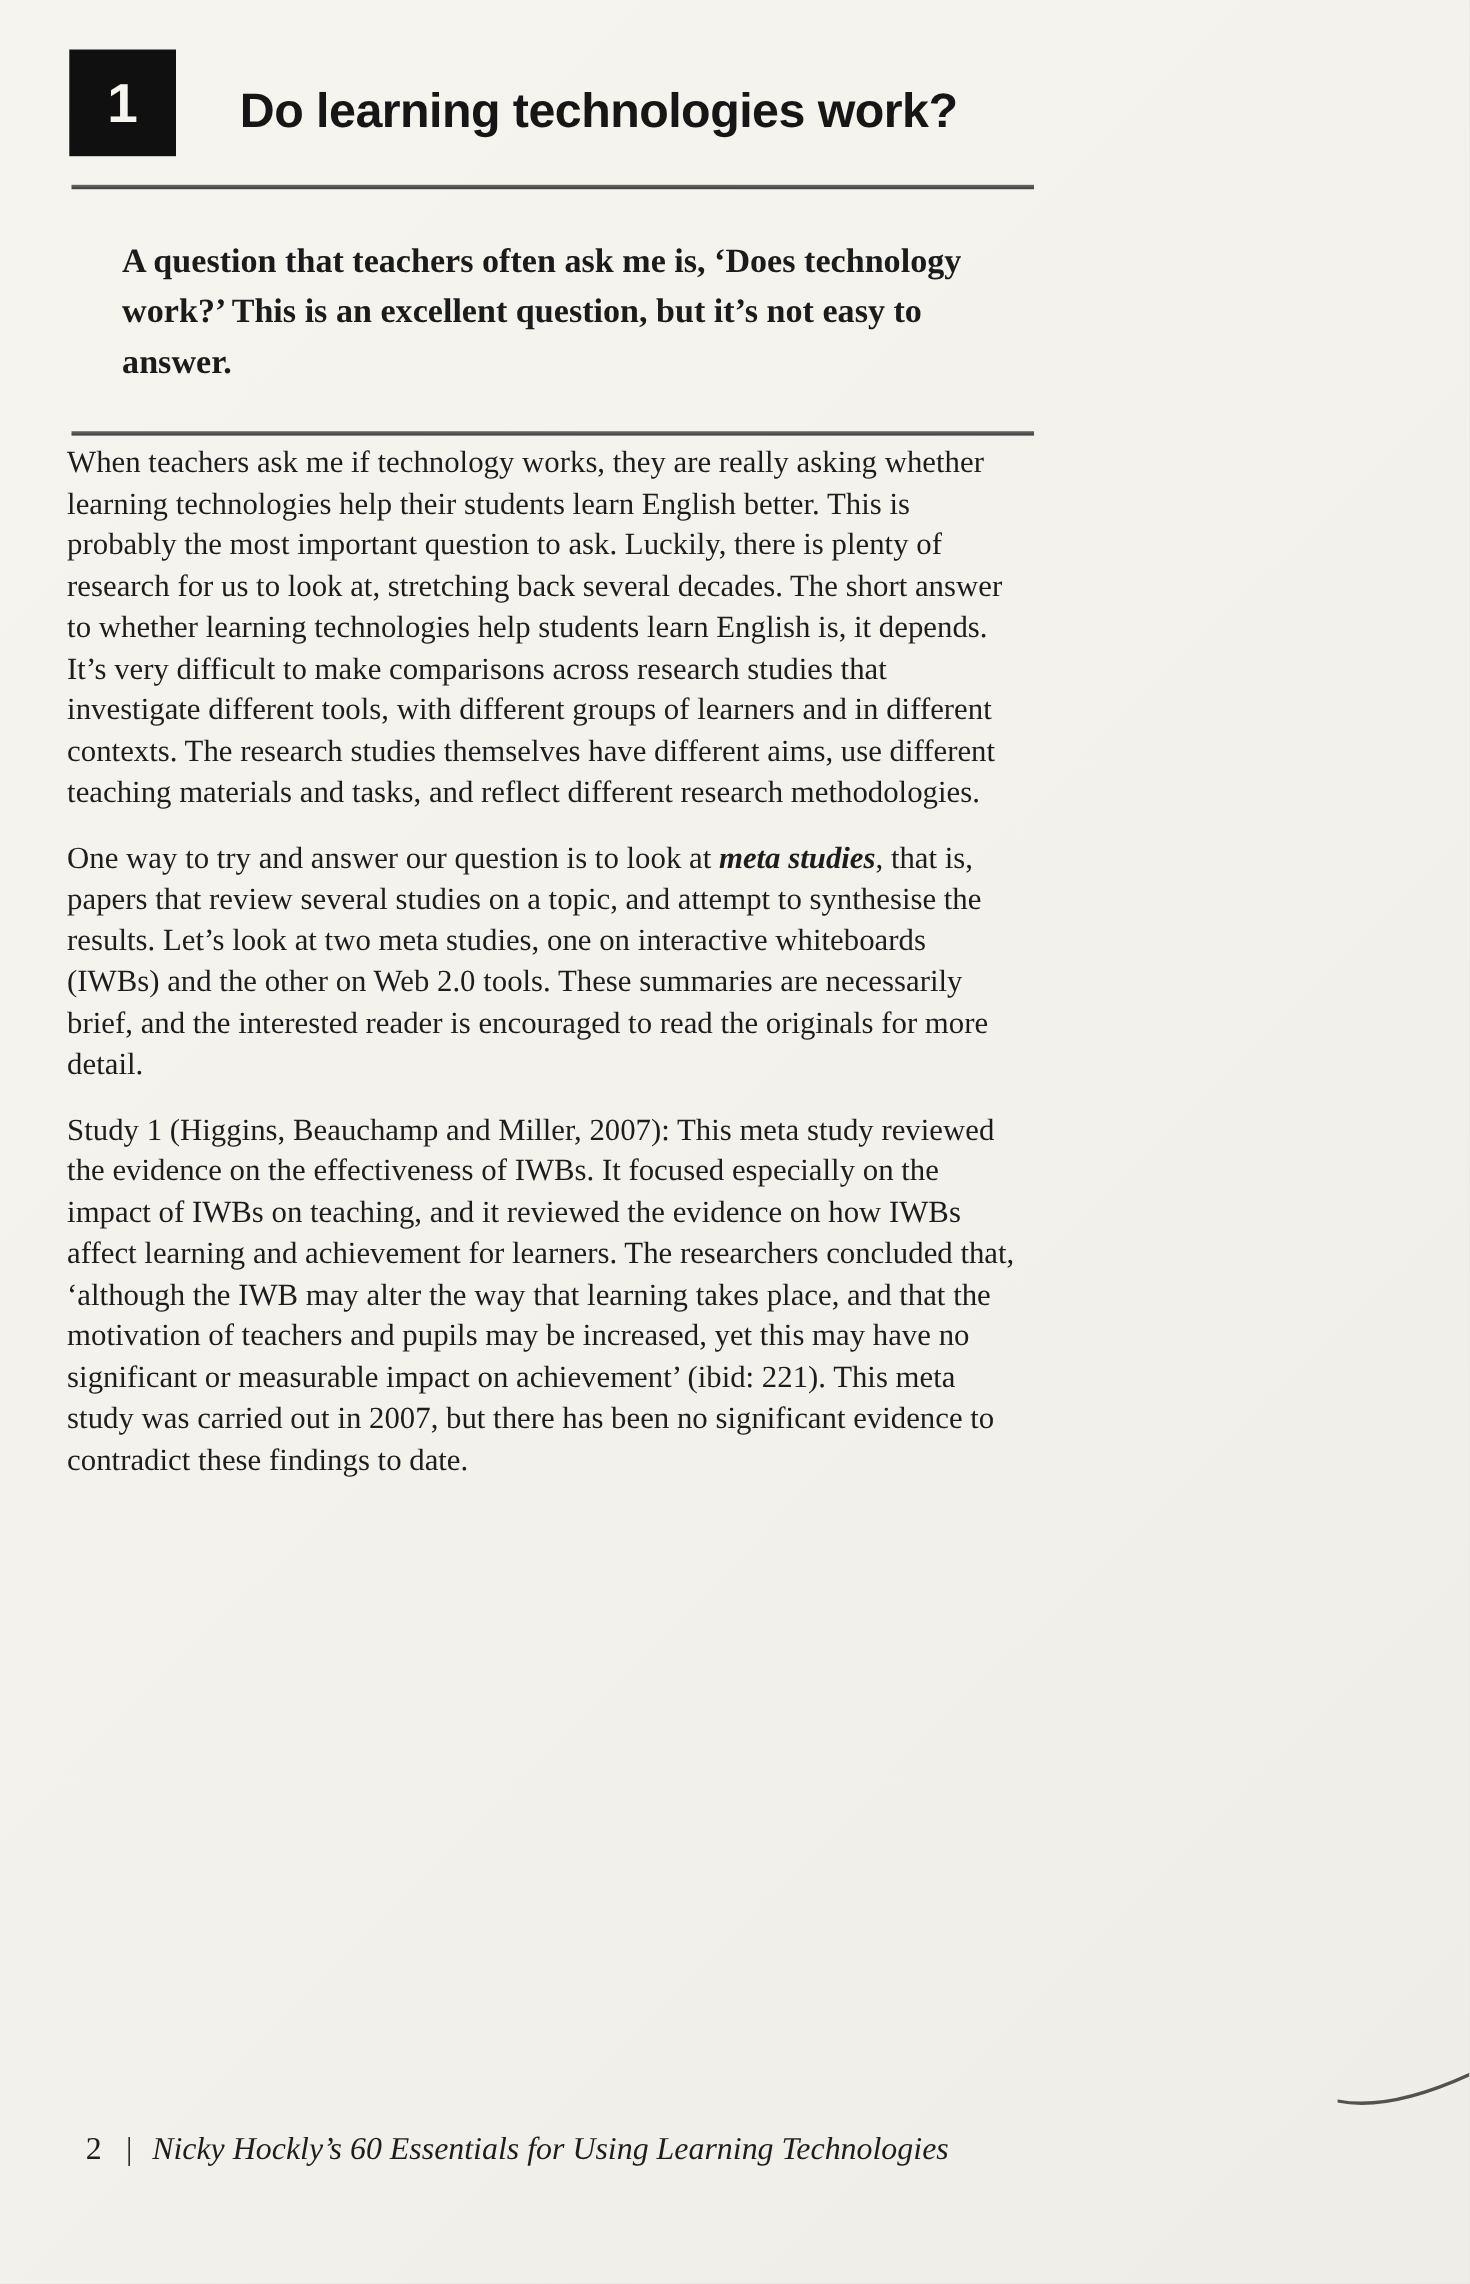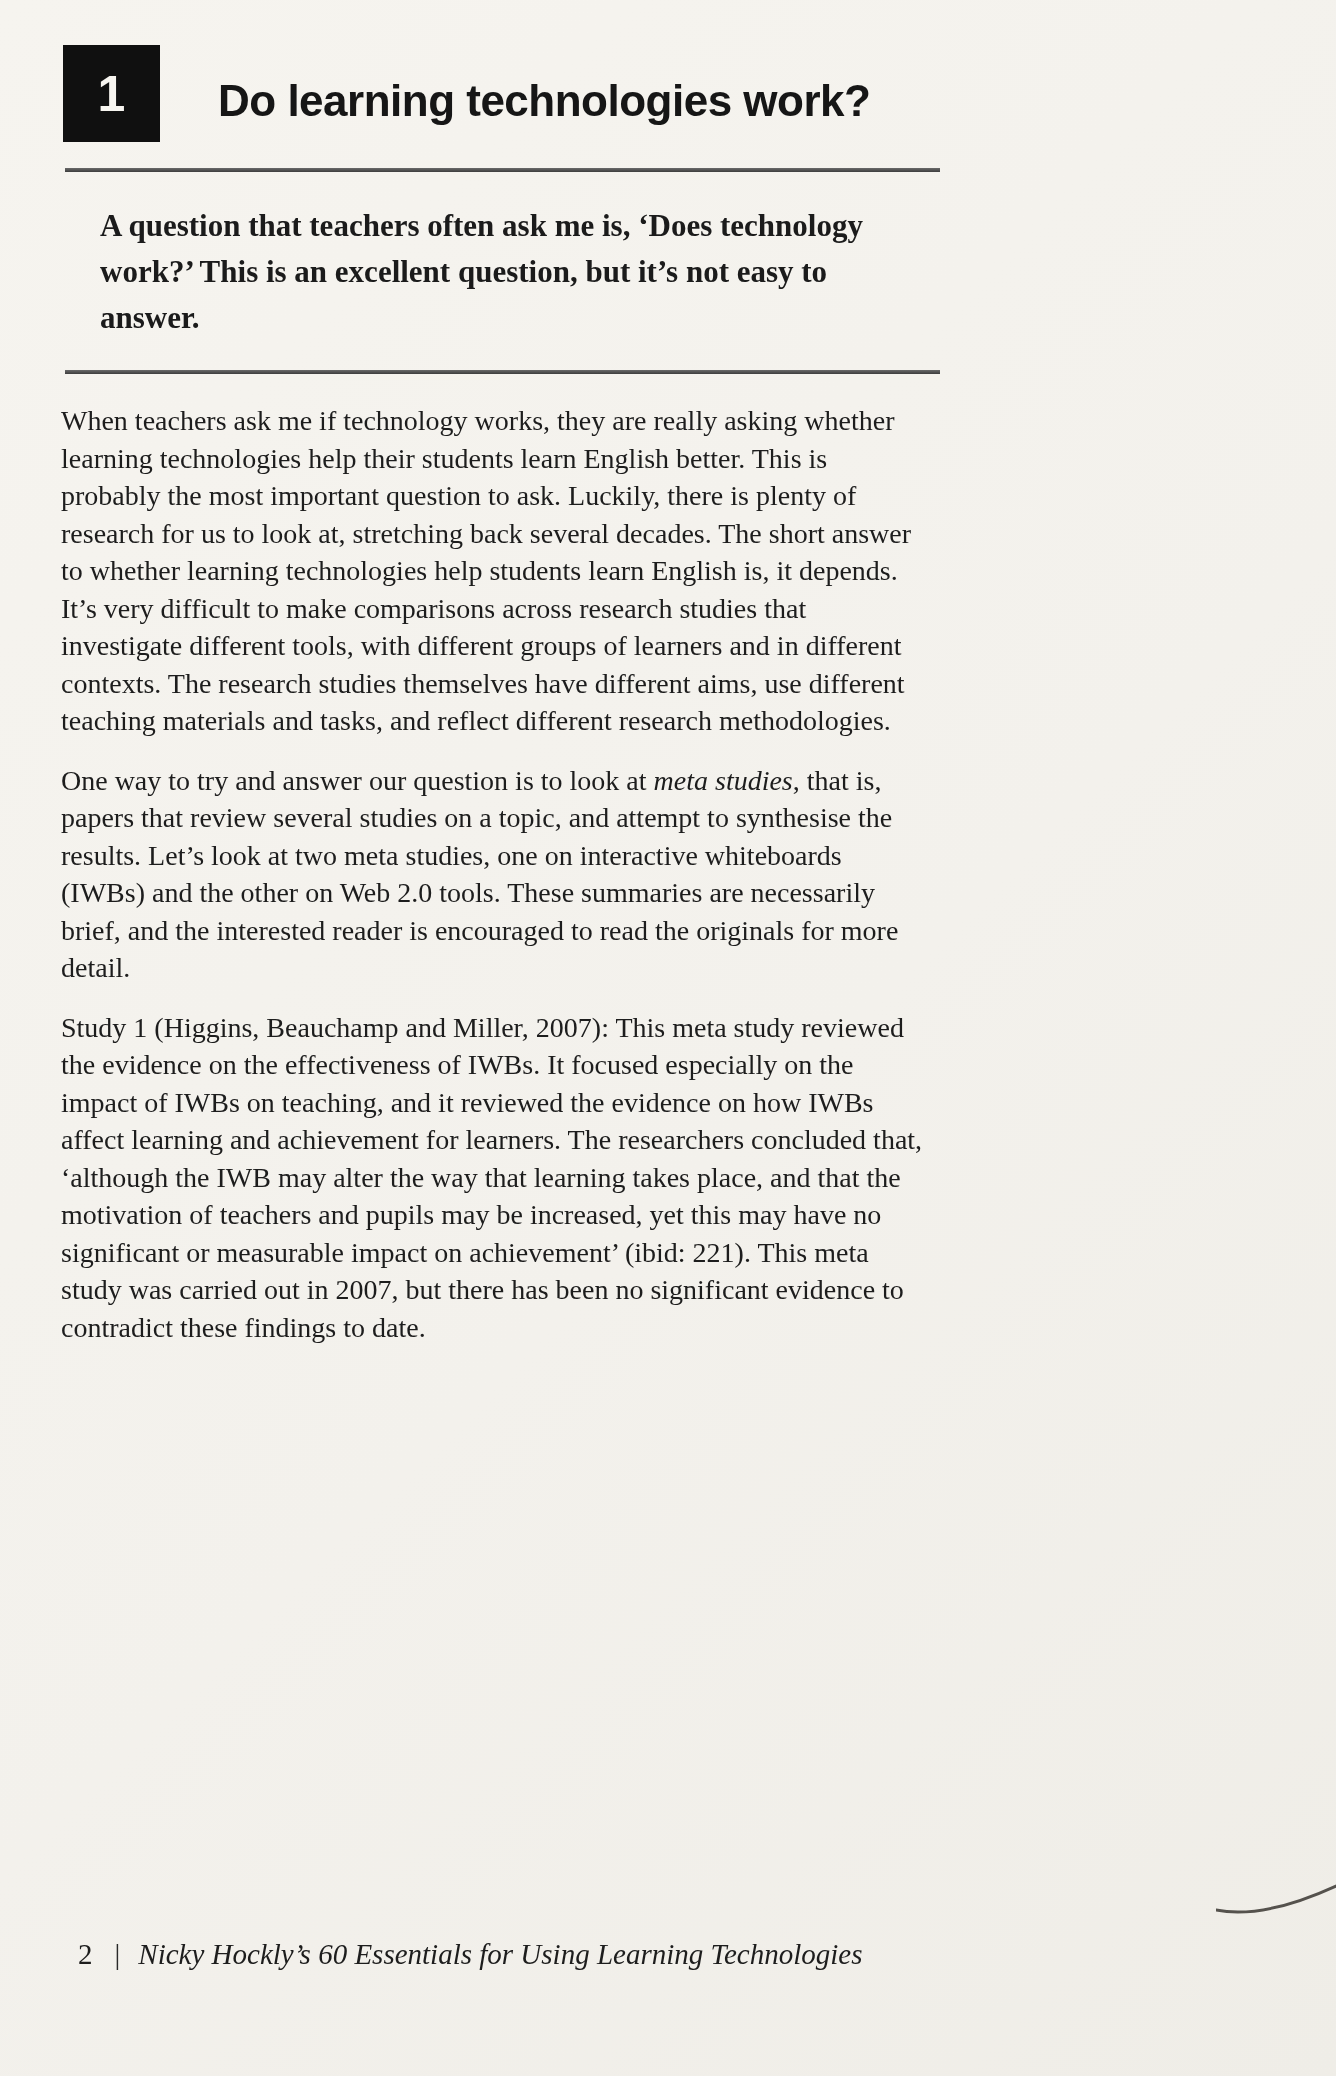--- a/index.html
+++ b/index.html
@@ -59,42 +59,42 @@
     left: 65px;
     width: 875px;
   }
   .rule {
     height: 4px;
     background: linear-gradient(#6a6a6a, #3d3d3d);
     border: none;
     margin: 0;
   }
   .quote-text {
-    margin: 5px;
+    margin: 16px;
     padding: 26px 6px 24px 30px;
     font-size: 31px;
     line-height: 1.48;
     font-weight: bold;
     color: #1b1b1b;
   }
 
   
   .body-text {
     position: absolute;
     top: 402px;
     left: 61px;
     width: 868px;
   }
   .para {
     margin: 0 0 22px 0;
     font-size: 28px;
     line-height: 1.34;
     color: #1d1d1d;
   }
-  .it { font-style: italic; }
+  .it { font-style: italic; font-weight: bold; }
   .bd { font-weight: normal; }
 
   
   .page-footer {
     position: absolute;
     top: 1938px;
     left: 78px;
     font-size: 29px;
     display: flex;
     align-items: baseline;

